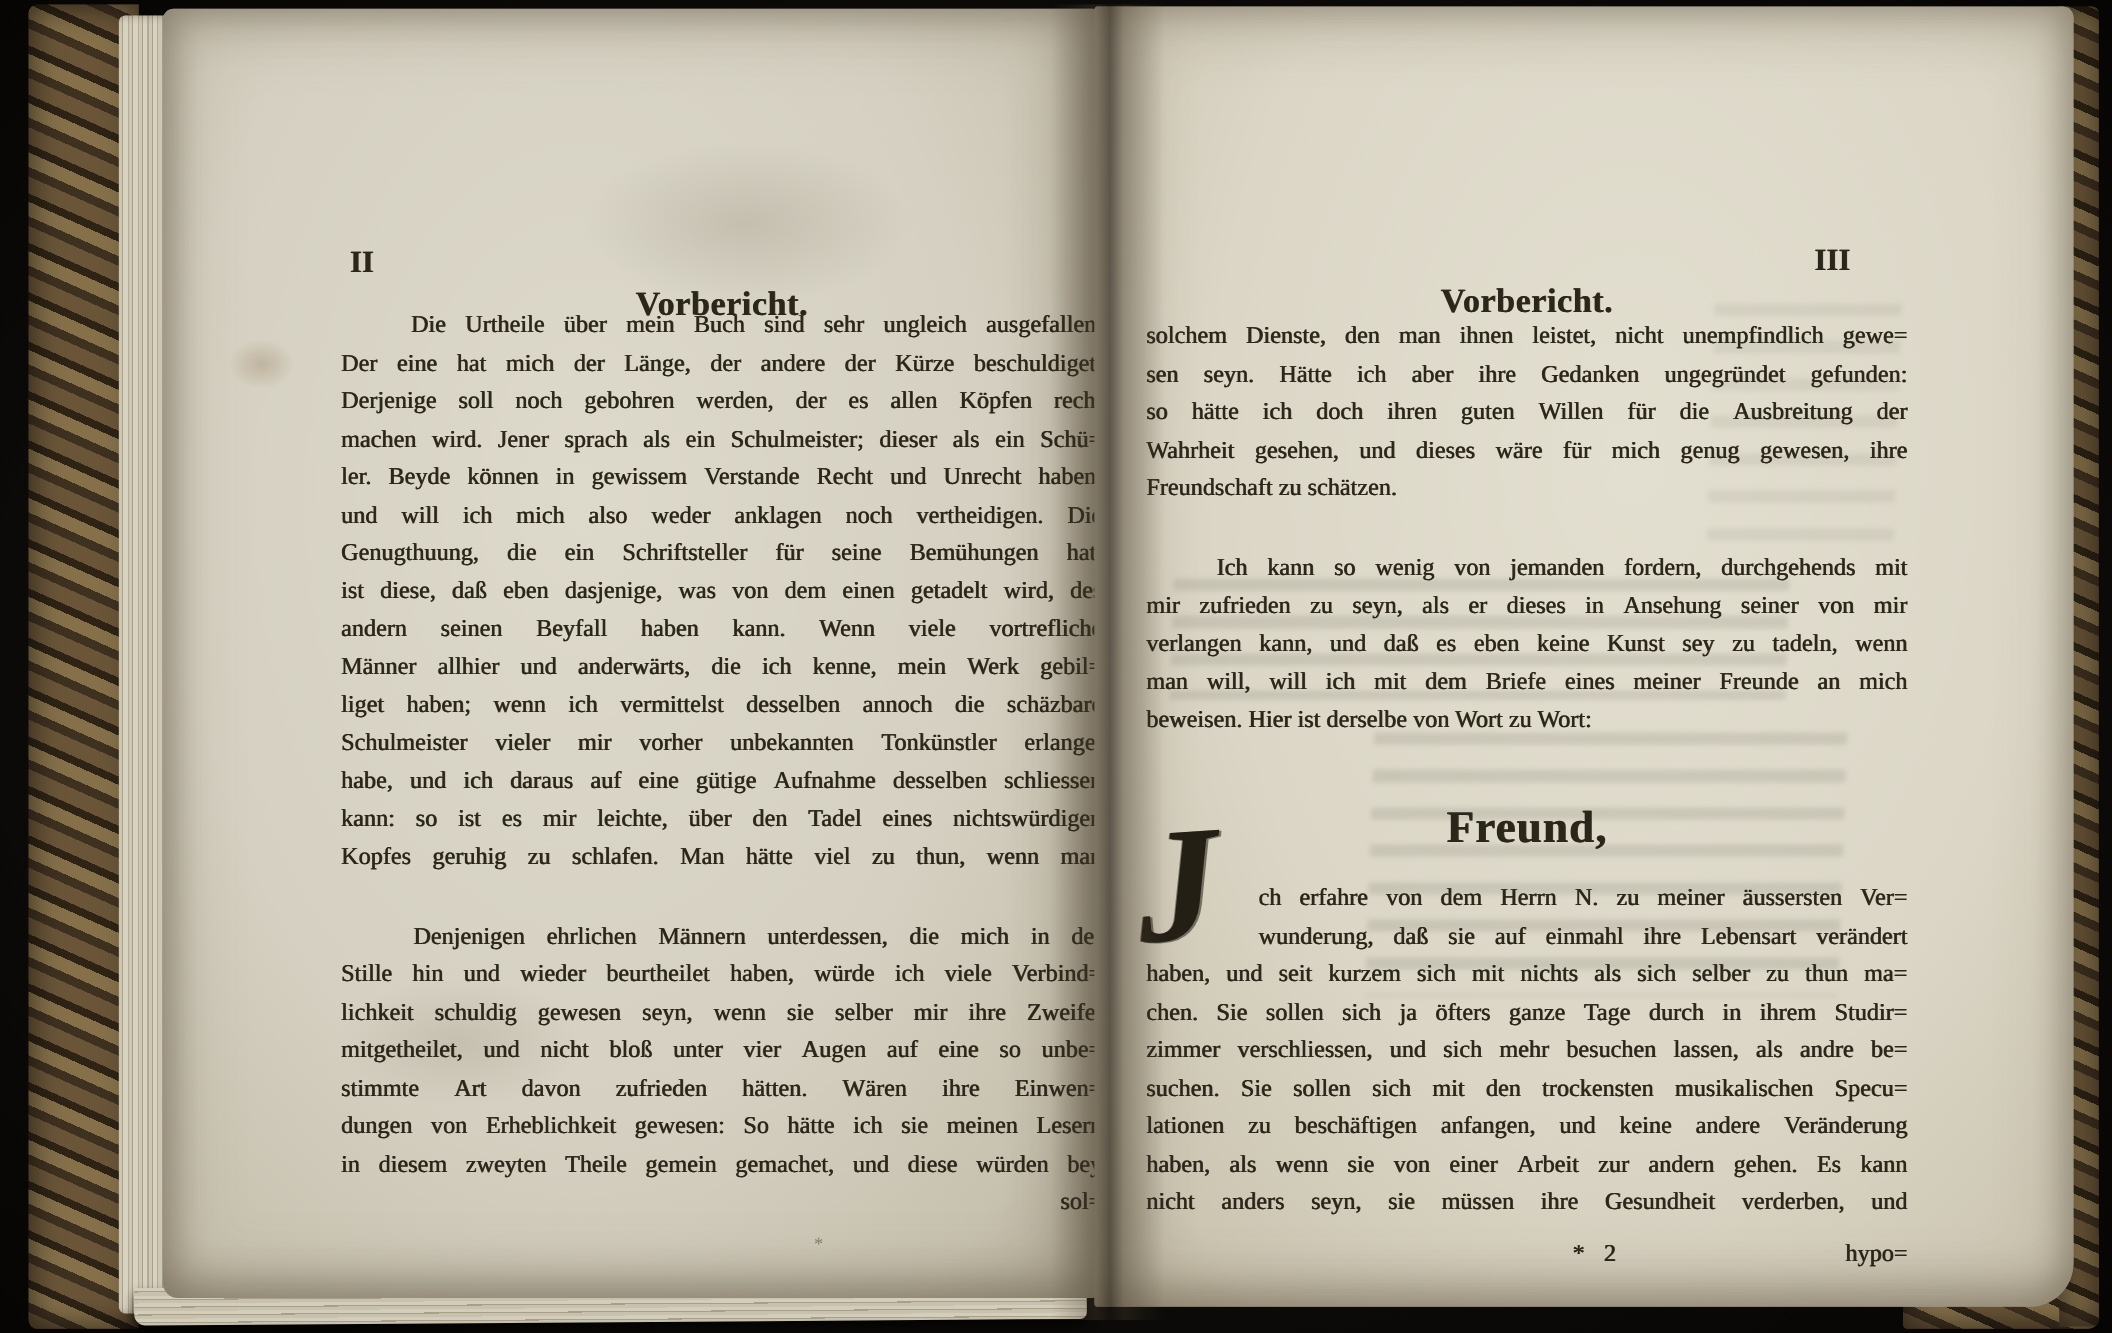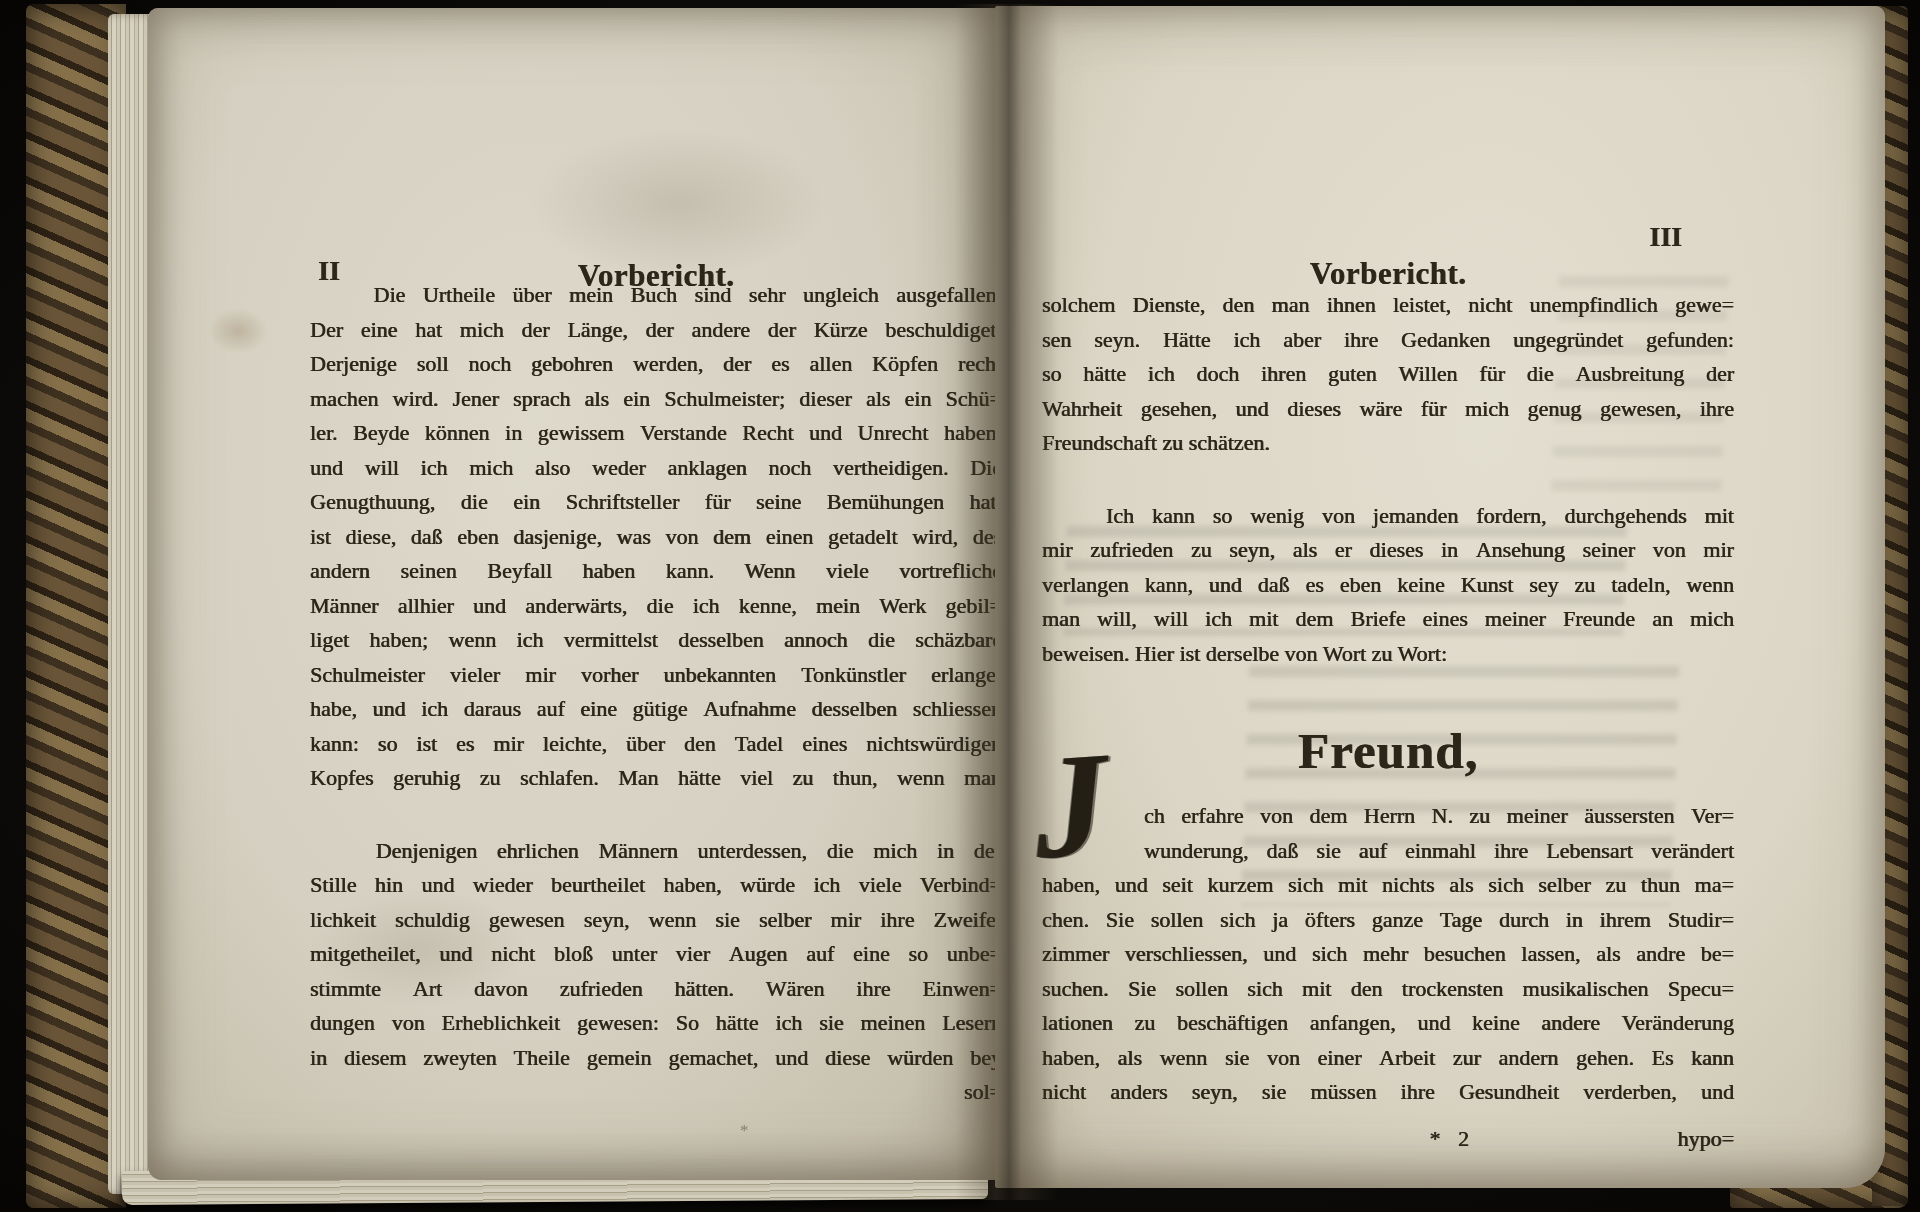--- a/index.html
+++ b/index.html
@@ -45,37 +45,37 @@
   .g2{left:250px;top:660px;width:430px;height:240px;}
   .g3{left:560px;top:270px;width:170px;height:220px;opacity:.35;}
 
   
   .pagehead{position:absolute;top:214px;width:692px;height:42px;}
   .ph-left{left:162px;}
   .ph-right{left:47px;}
   .runtitle{position:absolute;left:0;right:0;text-align:center;font-size:31px;font-weight:700;
     letter-spacing:.5px;text-shadow:.6px 0 0 rgba(44,38,26,.85);margin-top:36px;}
   .pagenum{position:absolute;top:1px;font-size:28px;font-weight:700;text-shadow:.5px 0 0 rgba(44,38,26,.85);}
-  .pn-left{left:8px;margin-top:32px;}
+  .pn-left{left:8px;}
   .pn-right{right:52px;}
 
   
   .textblock{position:absolute;width:692px;font-size:22px;line-height:34.5px;
     text-shadow:.55px 0 0 rgba(44,38,26,.88), -.25px 0 0 rgba(44,38,26,.5);}
   .tb-left{left:162px;top:270px;}
   .tb-right{left:47px;top:282px;}
   .tline{display:flex;justify-content:space-between;white-space:pre;}
   .tline.last{display:block;}
   .indent-spacer{flex:0 0 46px;}
   .para-gap{margin-top:38px;}
   .catchline{text-align:right;margin-top:0px;}
   .catchword{font-size:22px;margin-left:16px;}
   .ghost-mark{position:absolute;left:430px;top:836px;font-size:17px;opacity:.45;text-shadow:none;}
 
-  .letter-heading{margin-top:56px;text-align:center;font-size:51px;font-weight:700;line-height:48px;
+  .letter-heading{margin-top:56px;text-align:center;font-size:41px;font-weight:700;line-height:48px;
     letter-spacing:1px;text-shadow:.8px 0 0 rgba(40,34,23,.9);}
   .letter{position:relative;margin-top:24px;}
   .letter div.tline:nth-of-type(1),
   .letter div.tline:nth-of-type(2){margin-left:102px;}
   .dropcap{position:absolute;left:-8px;top:-54px;font-size:148px;line-height:120px;font-style:italic;
     font-weight:700;color:#241f15;transform:rotate(-4deg);
     text-shadow:2px 1px 0 rgba(36,31,21,.55), -1px 0 0 rgba(36,31,21,.5);}
   .sigline{position:relative;height:36px;margin-top:12px;}
   .sigmark{position:absolute;left:56%;letter-spacing:6px;}
   .sigline .catchword{position:absolute;right:0;}

